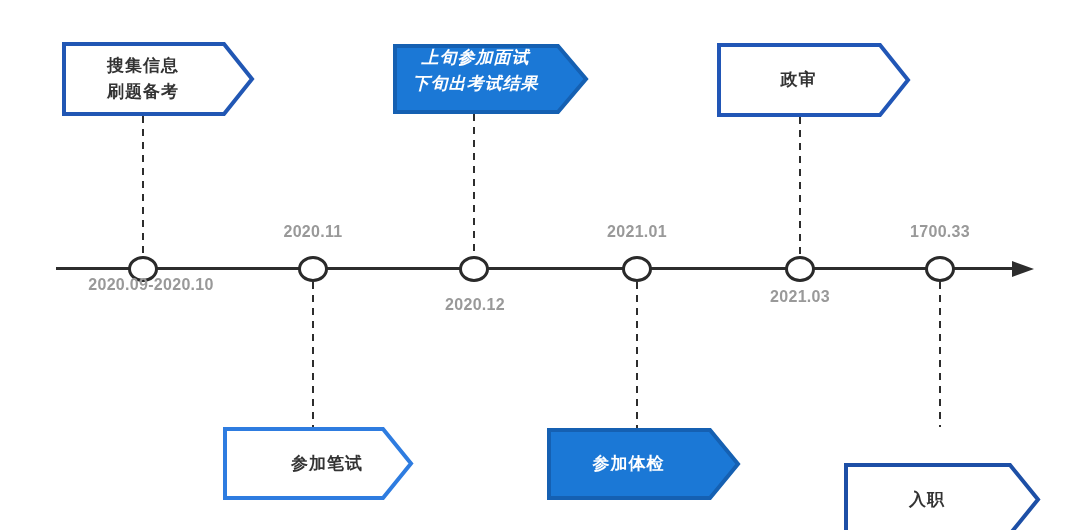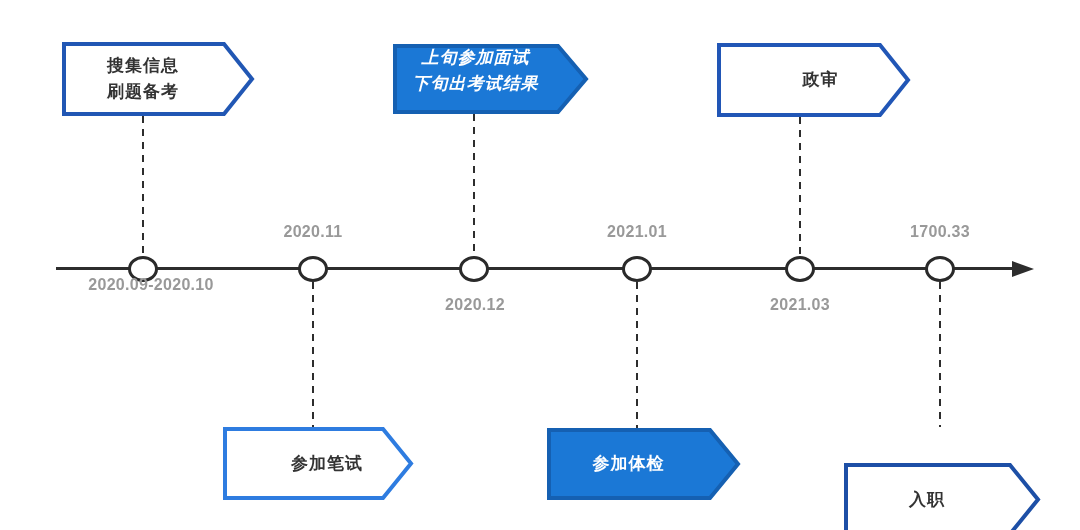--- a/index.html
+++ b/index.html
@@ -90,21 +90,21 @@
   <div class="node" style="left:298px;"></div>
   <div class="node" style="left:459px;"></div>
   <div class="node" style="left:622px;"></div>
   <div class="node" style="left:785px;"></div>
   <div class="node" style="left:925px;"></div>
 
   <div class="date" style="left:51px;  top:276px;">2020.09-2020.10</div>
   <div class="date" style="left:213px; top:223px;">2020.11</div>
   <div class="date" style="left:375px; top:296px;">2020.12</div>
   <div class="date" style="left:537px; top:223px;">2021.01</div>
-  <div class="date" style="left:700px; top:288px;margin-top:8px;">2021.03</div>
+  <div class="date" style="left:700px; top:288px;">2021.03</div>
   <div class="date" style="left:840px; top:223px;">1700.33</div>
 
   <div class="banner" style="left:62px; top:42px; width:192px; height:74px;">
     <svg width="192" height="74" viewBox="0 0 192 74">
       <polygon points="2,2 162,2 190,37 162,72 2,72" stroke-width="4" stroke-linejoin="miter" fill="#ffffff" stroke="#2157b4"></polygon>
     </svg>
     <span class="banner-label" style="color: rgb(51, 51, 51);">搜集信息
 刷题备考</span>
   </div>
 
@@ -123,21 +123,21 @@
 下旬出考试结果</span>
   </div>
 
   <div class="banner" style="left:547px; top:428px; width:193px; height:72px;">
     <svg width="193" height="72" viewBox="0 0 193 72">
       <polygon points="2,2 163,2 191,36 163,70 2,70" stroke-width="4" stroke-linejoin="miter" fill="#1b78d6" stroke="#1560b2"></polygon>
     </svg>
     <span class="banner-label" style="color: rgb(255, 255, 255);">参加体检</span>
   </div>
 
-  <div class="banner" style="left:717px; top:43px; width:193px; height:74px;padding-left:44px;">
+  <div class="banner" style="left:717px; top:43px; width:193px; height:74px;">
     <svg width="193" height="74" viewBox="0 0 193 74">
       <polygon points="2,2 163,2 191,37 163,72 2,72" stroke-width="4" stroke-linejoin="miter" fill="#ffffff" stroke="#2156b6"></polygon>
     </svg>
     <span class="banner-label" style="color: rgb(51, 51, 51);">政审</span>
   </div>
 
   <div class="banner" style="left:844px; top:427px; width:196px; height:73px;margin-top:36px;">
     <svg width="196" height="73" viewBox="0 0 196 73">
       <polygon points="2,2 166,2 194,36.5 166,71 2,71" stroke-width="4" stroke-linejoin="miter" fill="#ffffff" stroke="#1d4fa6"></polygon>
     </svg>

